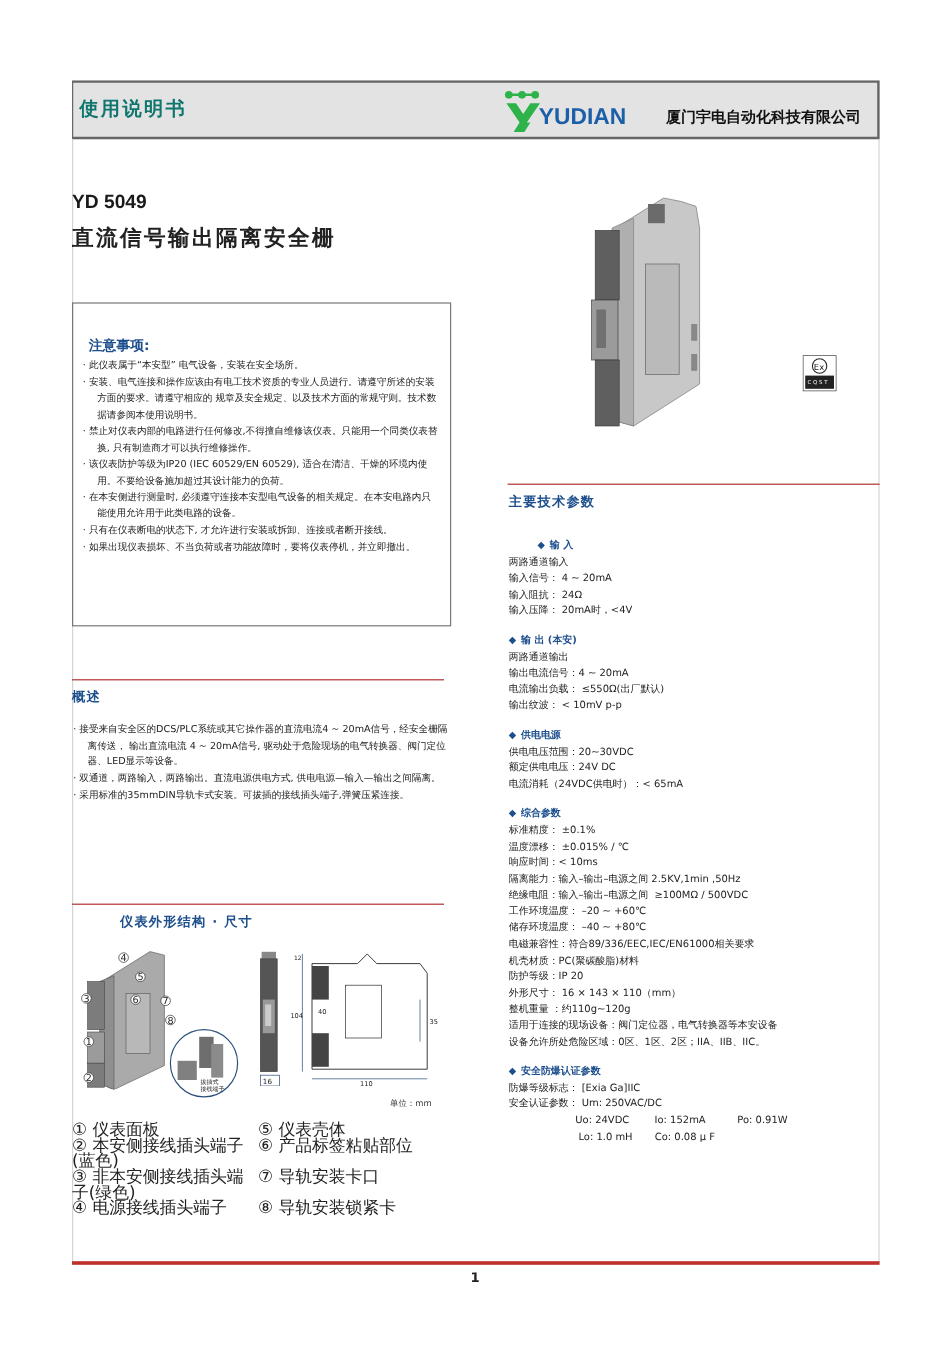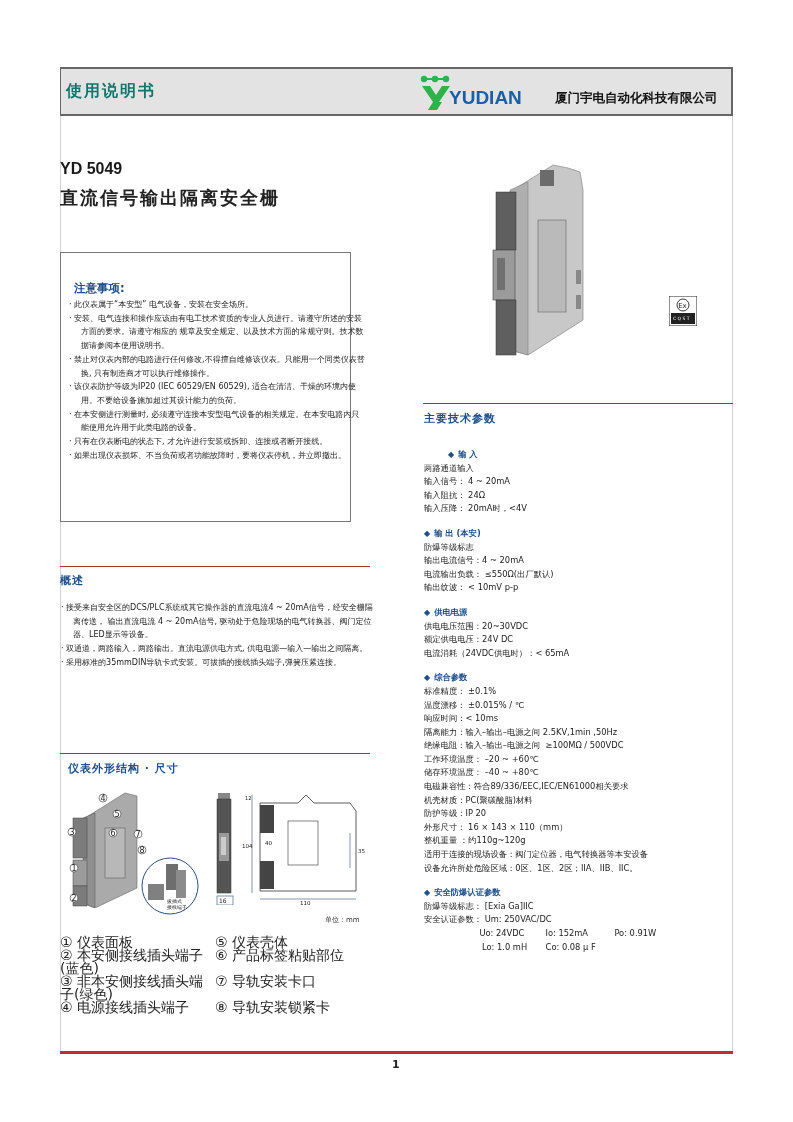--- a/index.html
+++ b/index.html
@@ -22,21 +22,21 @@
     position: absolute; left: 494px; top: 21px; font-size: 12.5px; font-weight: bold; color: #111;
   }
 
   .left-rule { position: absolute; left: 60px; top: 116px; width: 1px; height: 936px; background: #d4d4d4; }
   .right-rule { position: absolute; left: 732px; top: 116px; width: 1px; height: 936px; background: #d4d4d4; }
 
   .model { position: absolute; left: 60px; top: 160px; font-family: "Liberation Sans", sans-serif; font-weight: bold; font-size: 16px; color: #1a1a1a; }
   .subtitle { position: absolute; left: 60px; top: 186px; font-size: 18px; font-weight: bold; color: #222; letter-spacing: 2px; }
 
   .notice-box {
-    position: absolute; left: 60px; top: 252px; width: 291px; height: 270px;
+    position: absolute; left: 60px; top: 252px; width: 316px; height: 270px;
     border: 1px solid #777;
   }
   .notice-title { position: absolute; left: 13px; top: 28px; font-size: 11.5px; font-weight: bold; color: #1d4f8c; }
   .notice-list { position: absolute; left: 8px; top: 45px; width: 298px; font-size: 8px; line-height: 13.7px; color: #222; }
   .bullet { padding-left: 12px; text-indent: -12px; }
 
   .section-rule { position: absolute; height: 1px; background: #b03030; }
   .section-title { position: absolute; font-size: 11px; font-weight: bold; color: #1d4f8c; letter-spacing: 1px; }
 
   .overview-list { position: absolute; left: 61px; top: 601px; width: 312px; font-size: 8px; line-height: 13.7px; color: #222; }
@@ -100,21 +100,21 @@
 
 <div class="section-rule" style="left:60px; top:566px; width:310px;"></div>
 <div class="section-title" style="left:60px; top:573px;">概述</div>
 <div class="overview-list">
   <div class="bullet">· <span>接受来自安全区的DCS/PLC系统或其它操作器的直流电流4 ~ 20mA信号，经安全栅隔离传送， 输出直流电流 4 ~ 20mA信号, 驱动处于危险现场的电气转换器、阀门定位器、LED显示等设备。</span></div>
   <div class="bullet">· <span>双通道，两路输入，两路输出。直流电源供电方式, 供电电源—输入—输出之间隔离。</span></div>
   <div class="bullet">· <span>采用标准的35mmDIN导轨卡式安装。可拔插的接线插头端子,弹簧压紧连接。</span></div>
 </div>
 
 <div class="section-rule" style="left:60px; top:753px; width:310px;"></div>
-<div class="section-title" style="left:44px; top:761px;padding-left:24px;">仪表外形结构 · 尺寸</div>
+<div class="section-title" style="left:76px; top:761px;padding-left:24px;">仪表外形结构 · 尺寸</div>
 
 <div class="diagrams">
 
   <svg style="position:absolute; left:5px; top:0;" width="85" height="120" viewBox="0 0 85 120">
     <path d="M20 30 L60 5 L72 8 L72 100 L30 120 L18 115 Z" fill="#a9aaa9" stroke="#666" stroke-width="0.6"></path>
     <path d="M18 30 L30 25 L30 120 L18 115 Z" fill="#8e8f8e" stroke="#555" stroke-width="0.5"></path>
     <rect x="8" y="30" width="14" height="40" fill="#7b7c7b" stroke="#444" stroke-width="0.5"></rect>
     <rect x="8" y="72" width="14" height="26" fill="#9a9b9a" stroke="#444" stroke-width="0.5"></rect>
     <rect x="8" y="98" width="14" height="20" fill="#7b7c7b" stroke="#444" stroke-width="0.5"></rect>
     <rect x="40" y="40" width="20" height="50" fill="#b8b8b8" stroke="#555" stroke-width="0.5"></rect>
@@ -217,21 +217,21 @@
 <div class="section-title" style="left:424px; top:411px;">主要技术参数</div>
 
 <div class="specs" style="top:448px;">
   <div class="spec-head"><span class="dia">◆</span><span>输  入</span></div>
   <div class="spec-line">两路通道输入</div>
   <div class="spec-line">输入信号： 4 ~ 20mA</div>
   <div class="spec-line">输入阻抗： 24Ω</div>
   <div class="spec-line">输入压降： 20mA时，&lt;4V</div>
 
   <div class="spec-head"><span class="dia">◆</span><span>输  出 (本安)</span></div>
-  <div class="spec-line">防爆等级标志</div>
+  <div class="spec-line">两路通道输出</div>
   <div class="spec-line">输出电流信号：4 ~ 20mA</div>
   <div class="spec-line">电流输出负载： ≤550Ω(出厂默认)</div>
   <div class="spec-line">输出纹波： &lt; 10mV p-p</div>
 
   <div class="spec-head"><span class="dia">◆</span><span>供电电源</span></div>
   <div class="spec-line">供电电压范围：20~30VDC</div>
   <div class="spec-line">额定供电电压：24V DC</div>
   <div class="spec-line">电流消耗（24VDC供电时）：&lt; 65mA</div>
 
   <div class="spec-head"><span class="dia">◆</span><span>综合参数</span></div>

